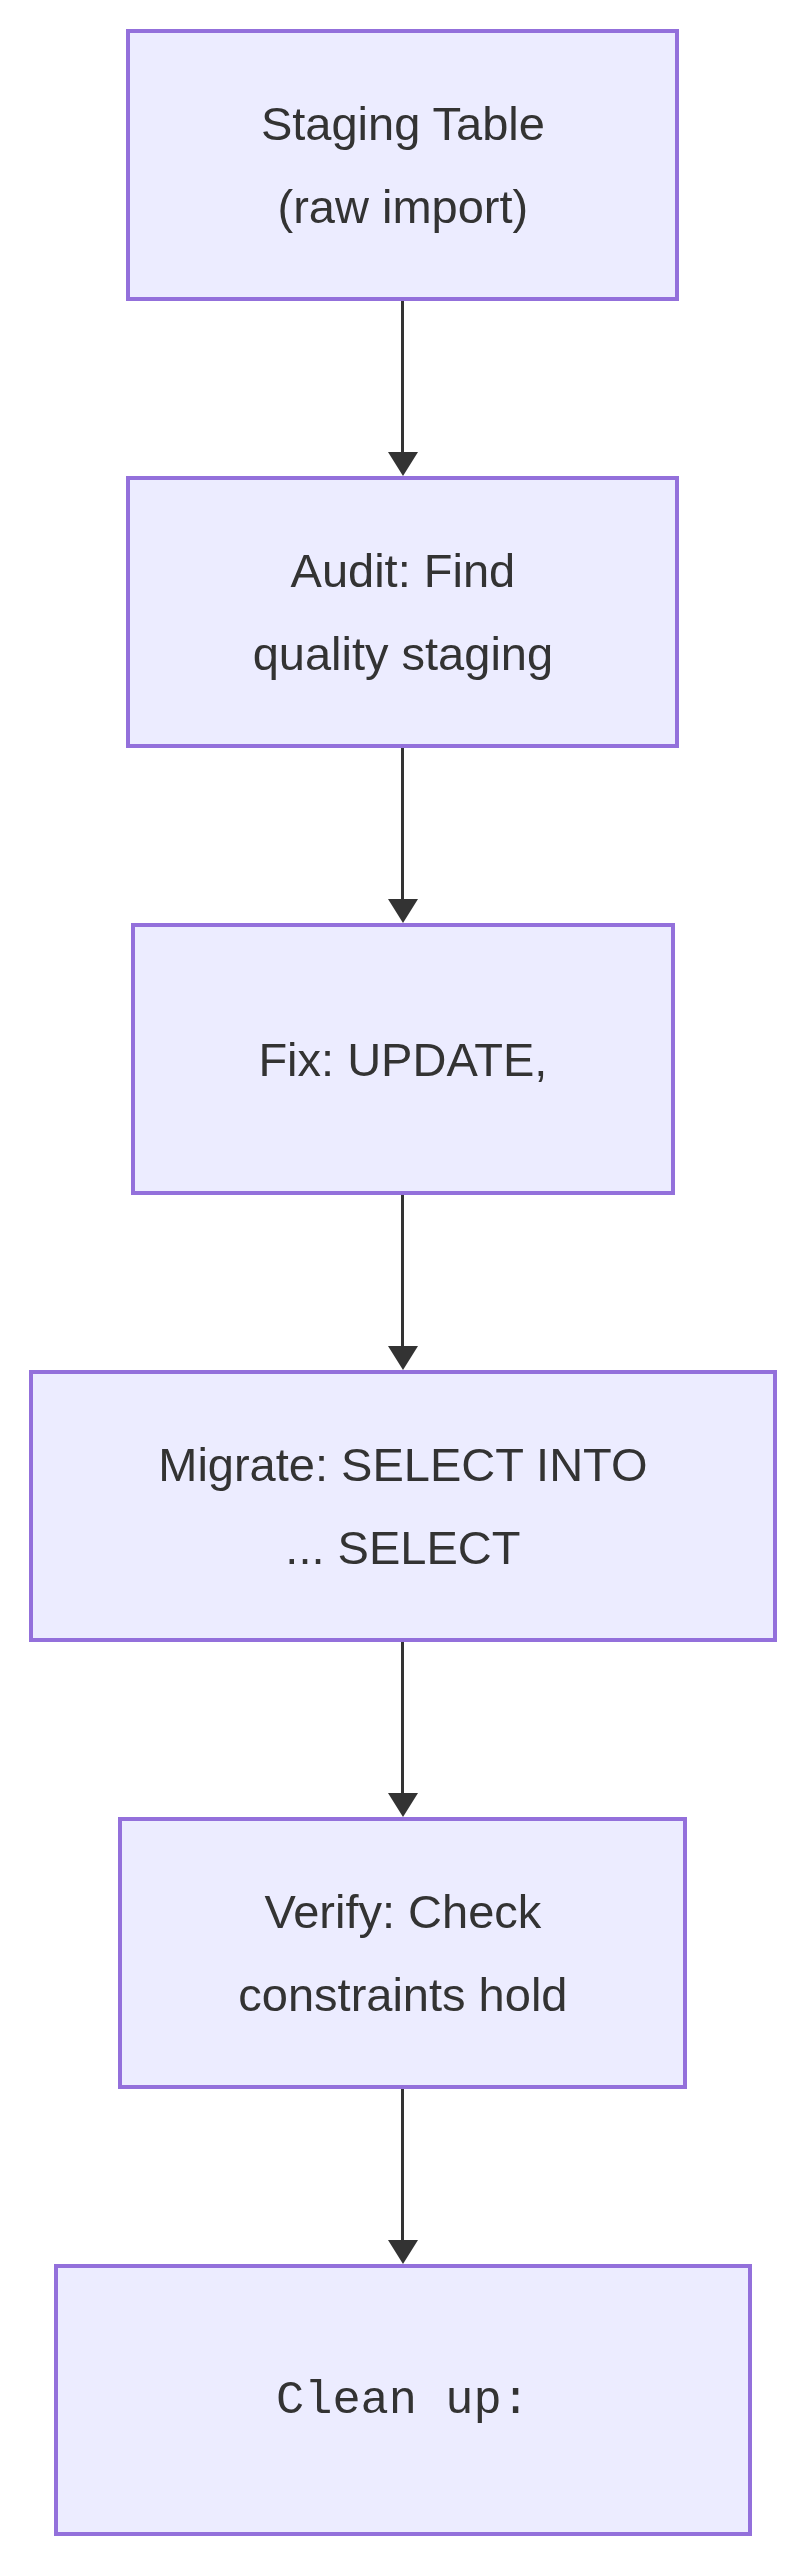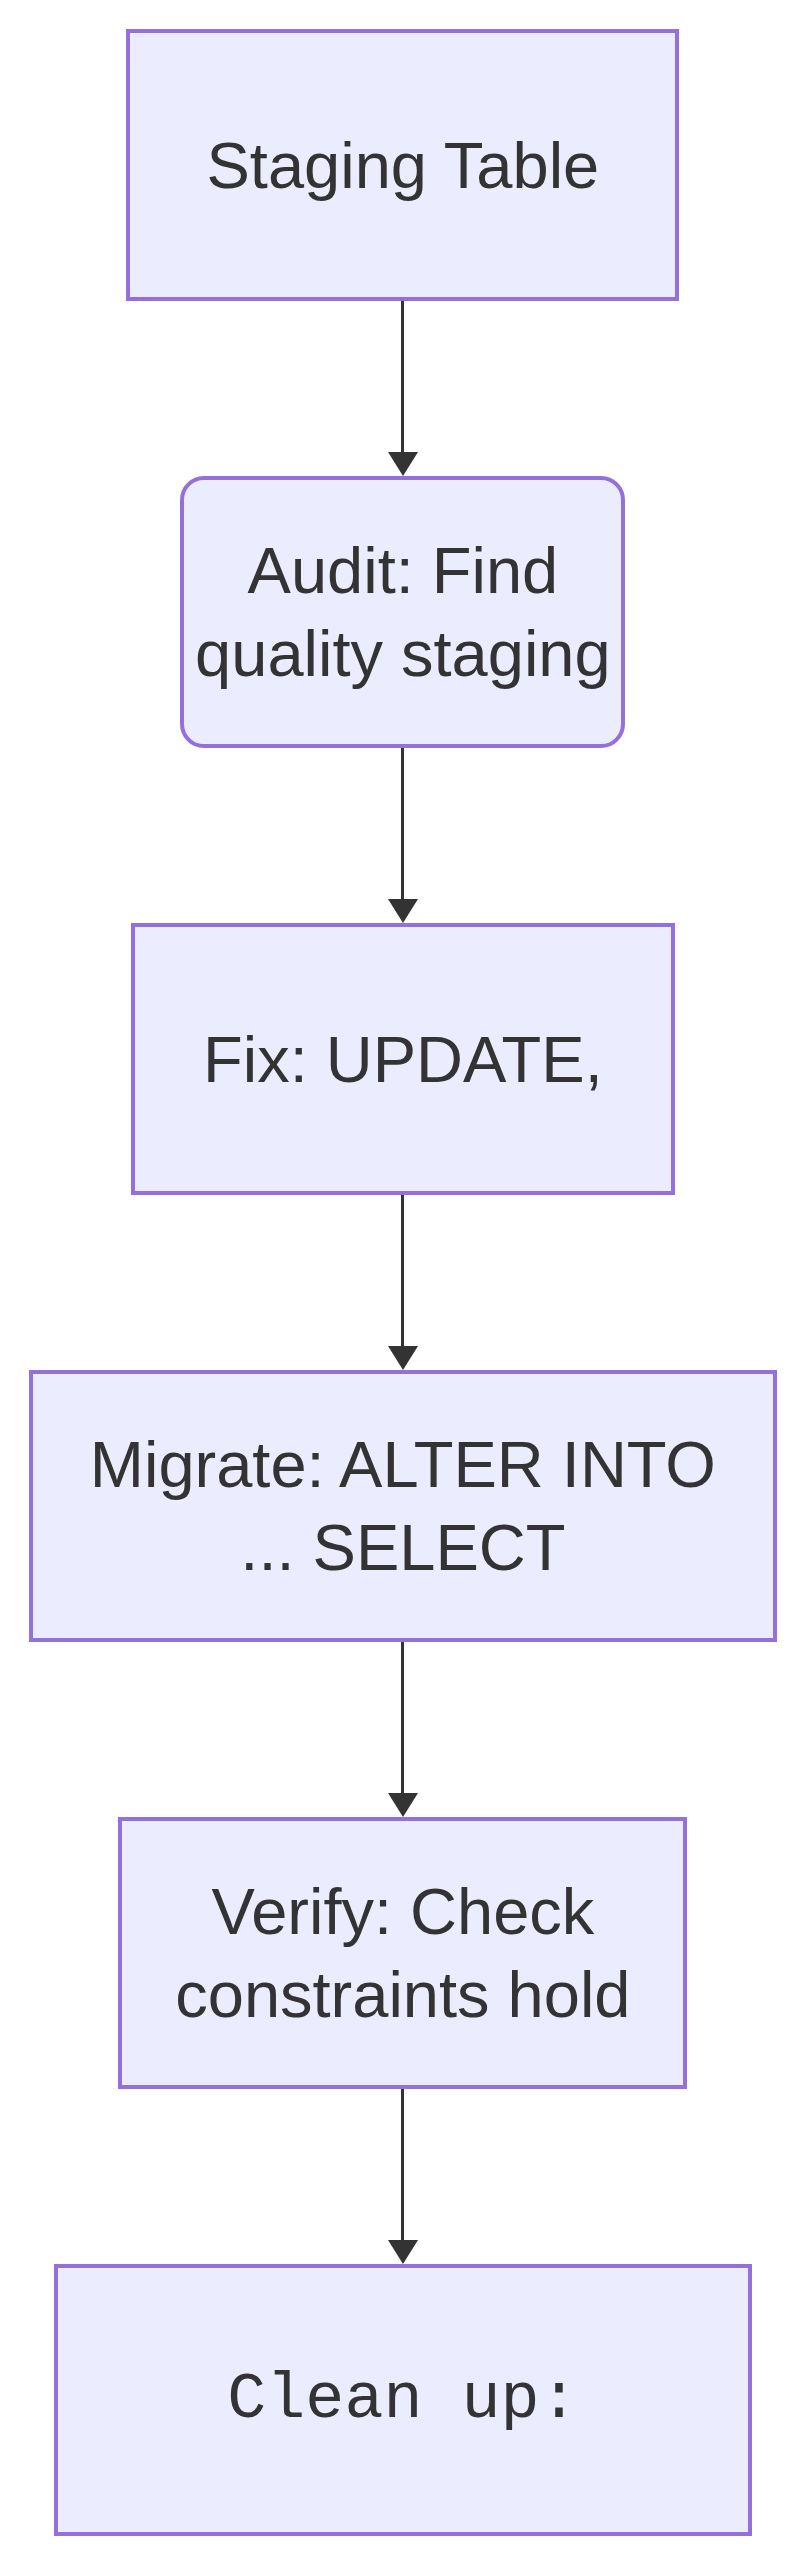--- a/index.html
+++ b/index.html
@@ -30,28 +30,28 @@
     background: var(--node-fill, #ECECFF);
     border: 4.4px solid var(--node-border, #9370DB);
     display: flex;
     flex-direction: column;
     align-items: center;
     justify-content: center;
     flex: 0 0 auto;
   }
   .node .label-line {
     display: block;
-    font-size: 65px;
+    font-size: 47px;
     line-height: 83px;
     color: var(--text-color, #333333);
     text-align: left;
     white-space: nowrap;
   }
   .n0 { width: 553px; }
-  .n1 { width: 445px; border-radius: 24px; }
+  .n1 { width: 553px; }
   .n2 { width: 544px; }
   .n3 { width: 748px; }
   .n4 { width: 569px; }
   .n5 { width: 698px; font-family: Liberation Mono, monospace; }
   .connector {
     height: 175px;
     flex: 0 0 auto;
     display: flex;
     flex-direction: column;
     align-items: center;
@@ -70,20 +70,21 @@
     margin-top: -0.9px;
   }
 </style>
 </head>
 <body style="background: rgb(255, 255, 255);">
 
 <div class="flow">
 
   <div class="node n0">
     <span class="label-line">Staging Table</span>
+    <span class="label-line">(raw import)</span>
   </div>
 
   <div class="connector">
     <div class="shaft"></div>
     <div class="head"></div>
   </div>
 
   <div class="node n1">
     <span class="label-line">Audit: Find</span>
     <span class="label-line">quality staging</span>
@@ -97,21 +98,21 @@
   <div class="node n2">
     <span class="label-line">Fix: UPDATE,</span>
   </div>
 
   <div class="connector">
     <div class="shaft"></div>
     <div class="head"></div>
   </div>
 
   <div class="node n3">
-    <span class="label-line">Migrate: ALTER INTO</span>
+    <span class="label-line">Migrate: SELECT INTO</span>
     <span class="label-line">... SELECT</span>
   </div>
 
   <div class="connector">
     <div class="shaft"></div>
     <div class="head"></div>
   </div>
 
   <div class="node n4">
     <span class="label-line">Verify: Check</span>

